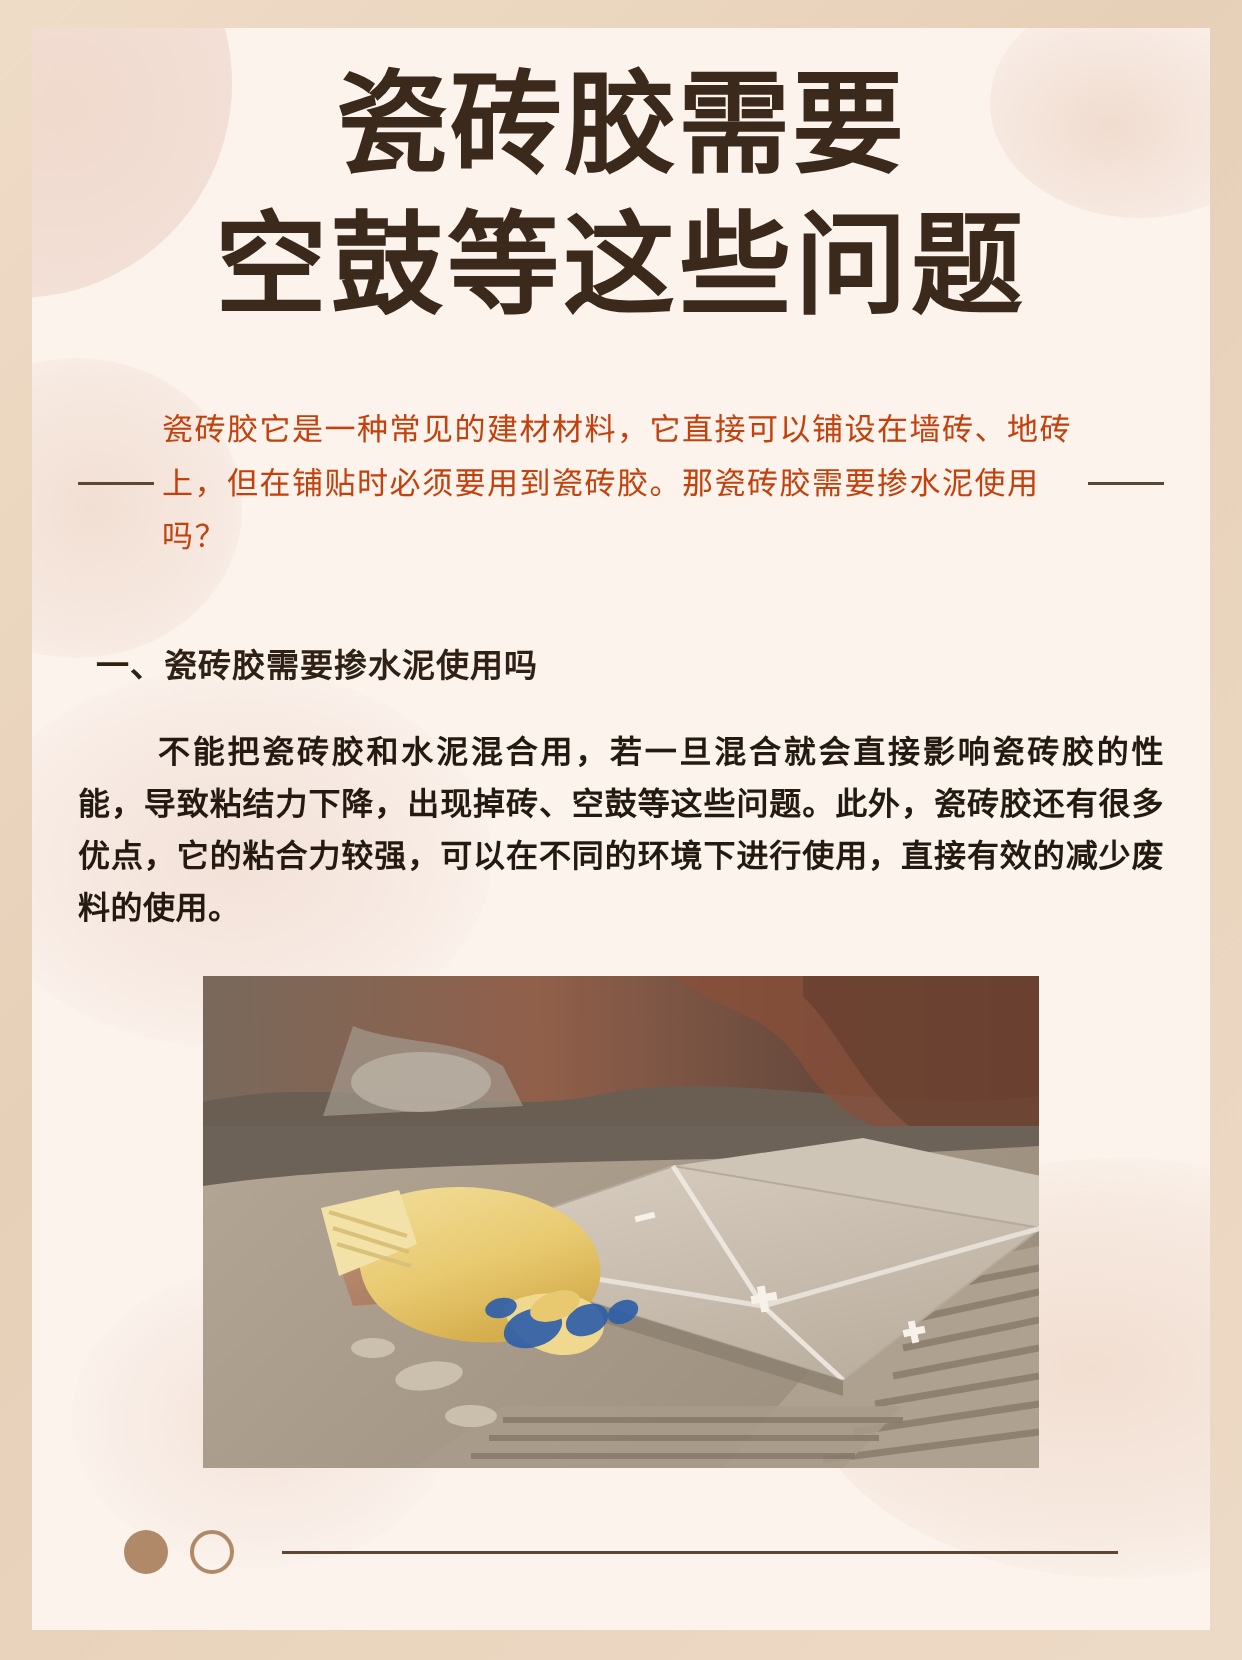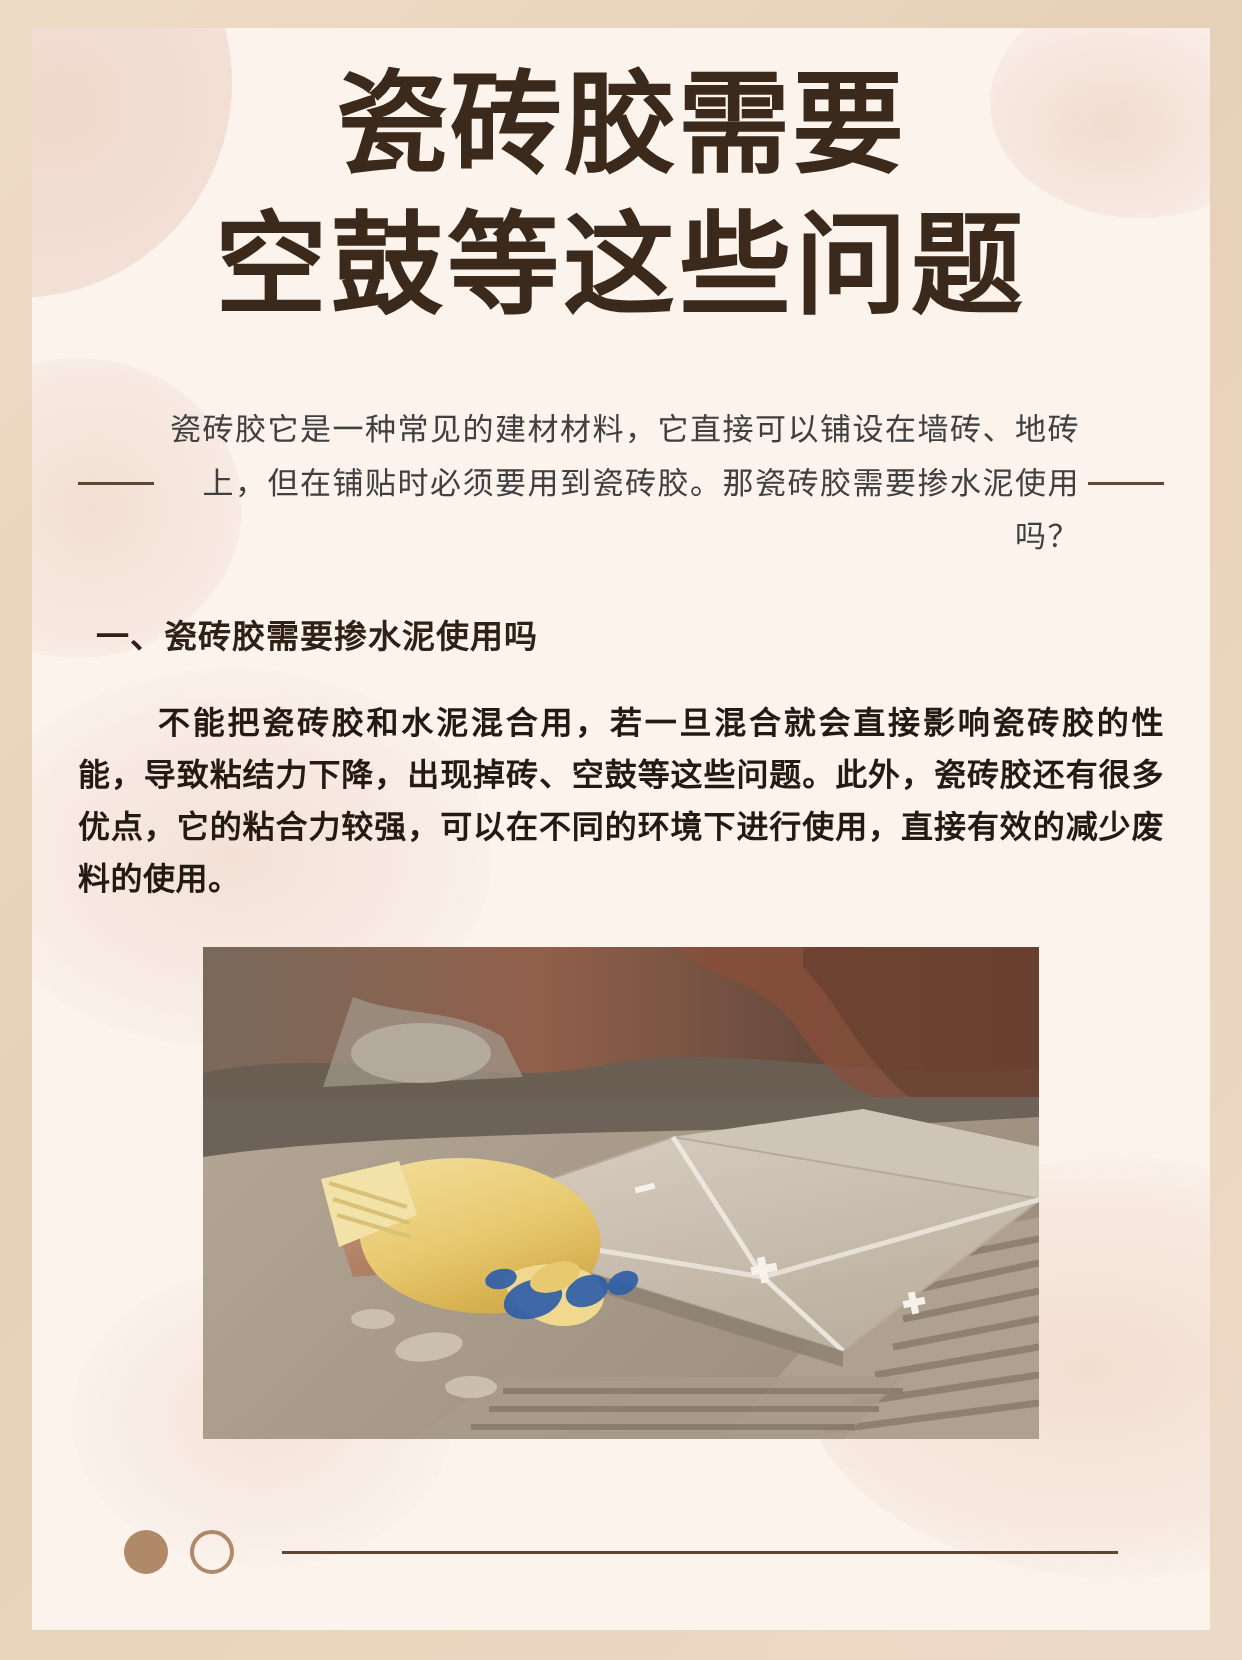--- a/index.html
+++ b/index.html
@@ -98,30 +98,30 @@
     margin-top: 36px;
   }
   .lead-rule {
     flex: 0 0 auto;
     width: 76px;
     height: 3px;
     background: #5d4632;
   }
   .lead {
     flex: 1 1 auto;
-    text-align: right;
-    color: #404040;
+    text-align: left;
+    color: #c2410c;
     font-size: 31px;
     line-height: 1.72;
     letter-spacing: 1.5px;
     padding: 0 8px;
   }
 
   .section-heading {
-    margin-top: 16px;
+    margin-top: 45px;
     color: #2f2116;
     font-size: 33px;
     font-weight: 700;
     letter-spacing: 1px;
     padding-left: 18px;
   }
 
   .body-text {
     margin-top: 40px;
     color: #241a11;

